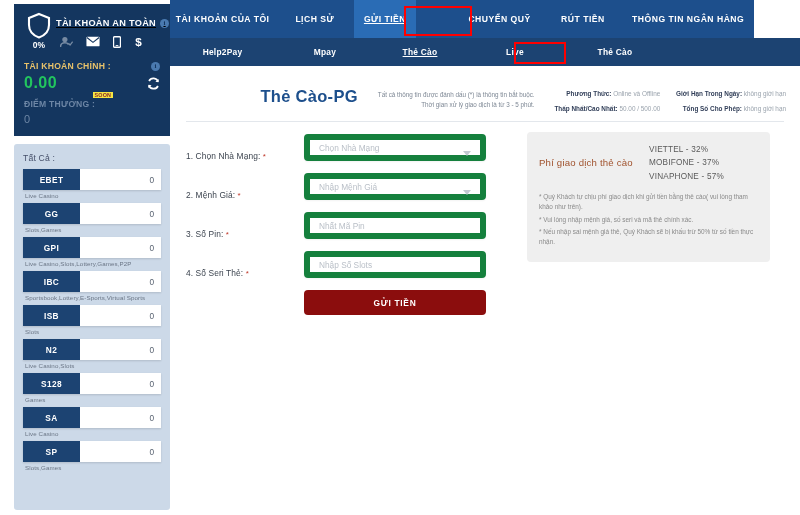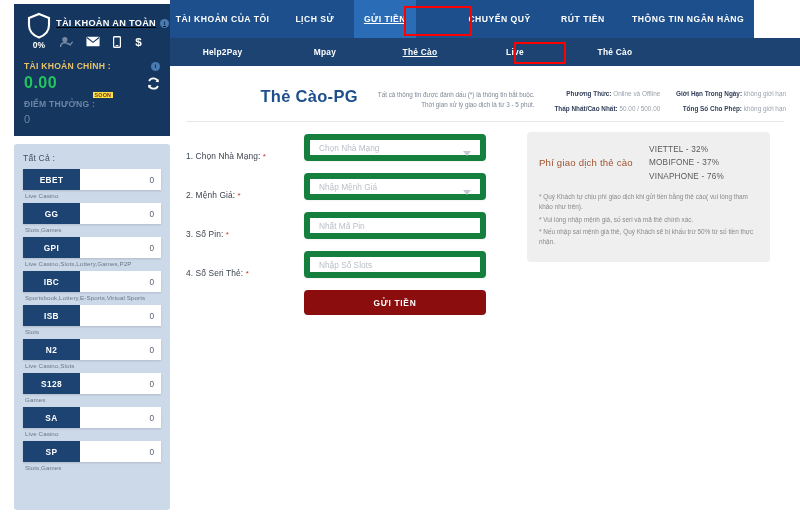--- a/index.html
+++ b/index.html
@@ -472,21 +472,21 @@
         </div>
       </div>
 
       <div class="info-col">
         <div class="fee-card">
           <div class="fee-top">
             <div class="fee-title">Phí giao dịch thẻ cào</div>
             <div class="fee-list" id="fee-rates">
                 <div class="fee-item">VIETTEL - 32%</div>
                 <div class="fee-item">MOBIFONE - 37%</div>
-                <div class="fee-item">VINAPHONE - 76%</div>
+                <div class="fee-item">VINAPHONE - 57%</div>
               </div>
           </div>
           <div class="fee-notes" id="fee-notes">
               <div class="fee-note">* Quý Khách tự chịu phí giao dịch khi gửi tiền bằng thẻ cào( vui lòng tham khảo như trên).</div>
               <div class="fee-note">* Vui lòng nhập mệnh giá, số seri và mã thẻ chính xác.</div>
               <div class="fee-note">* Nếu nhập sai mệnh giá thẻ, Quý Khách sẽ bị khấu trừ 50% từ số tiền thực nhận.</div>
             </div>
         </div>
       </div>
 

